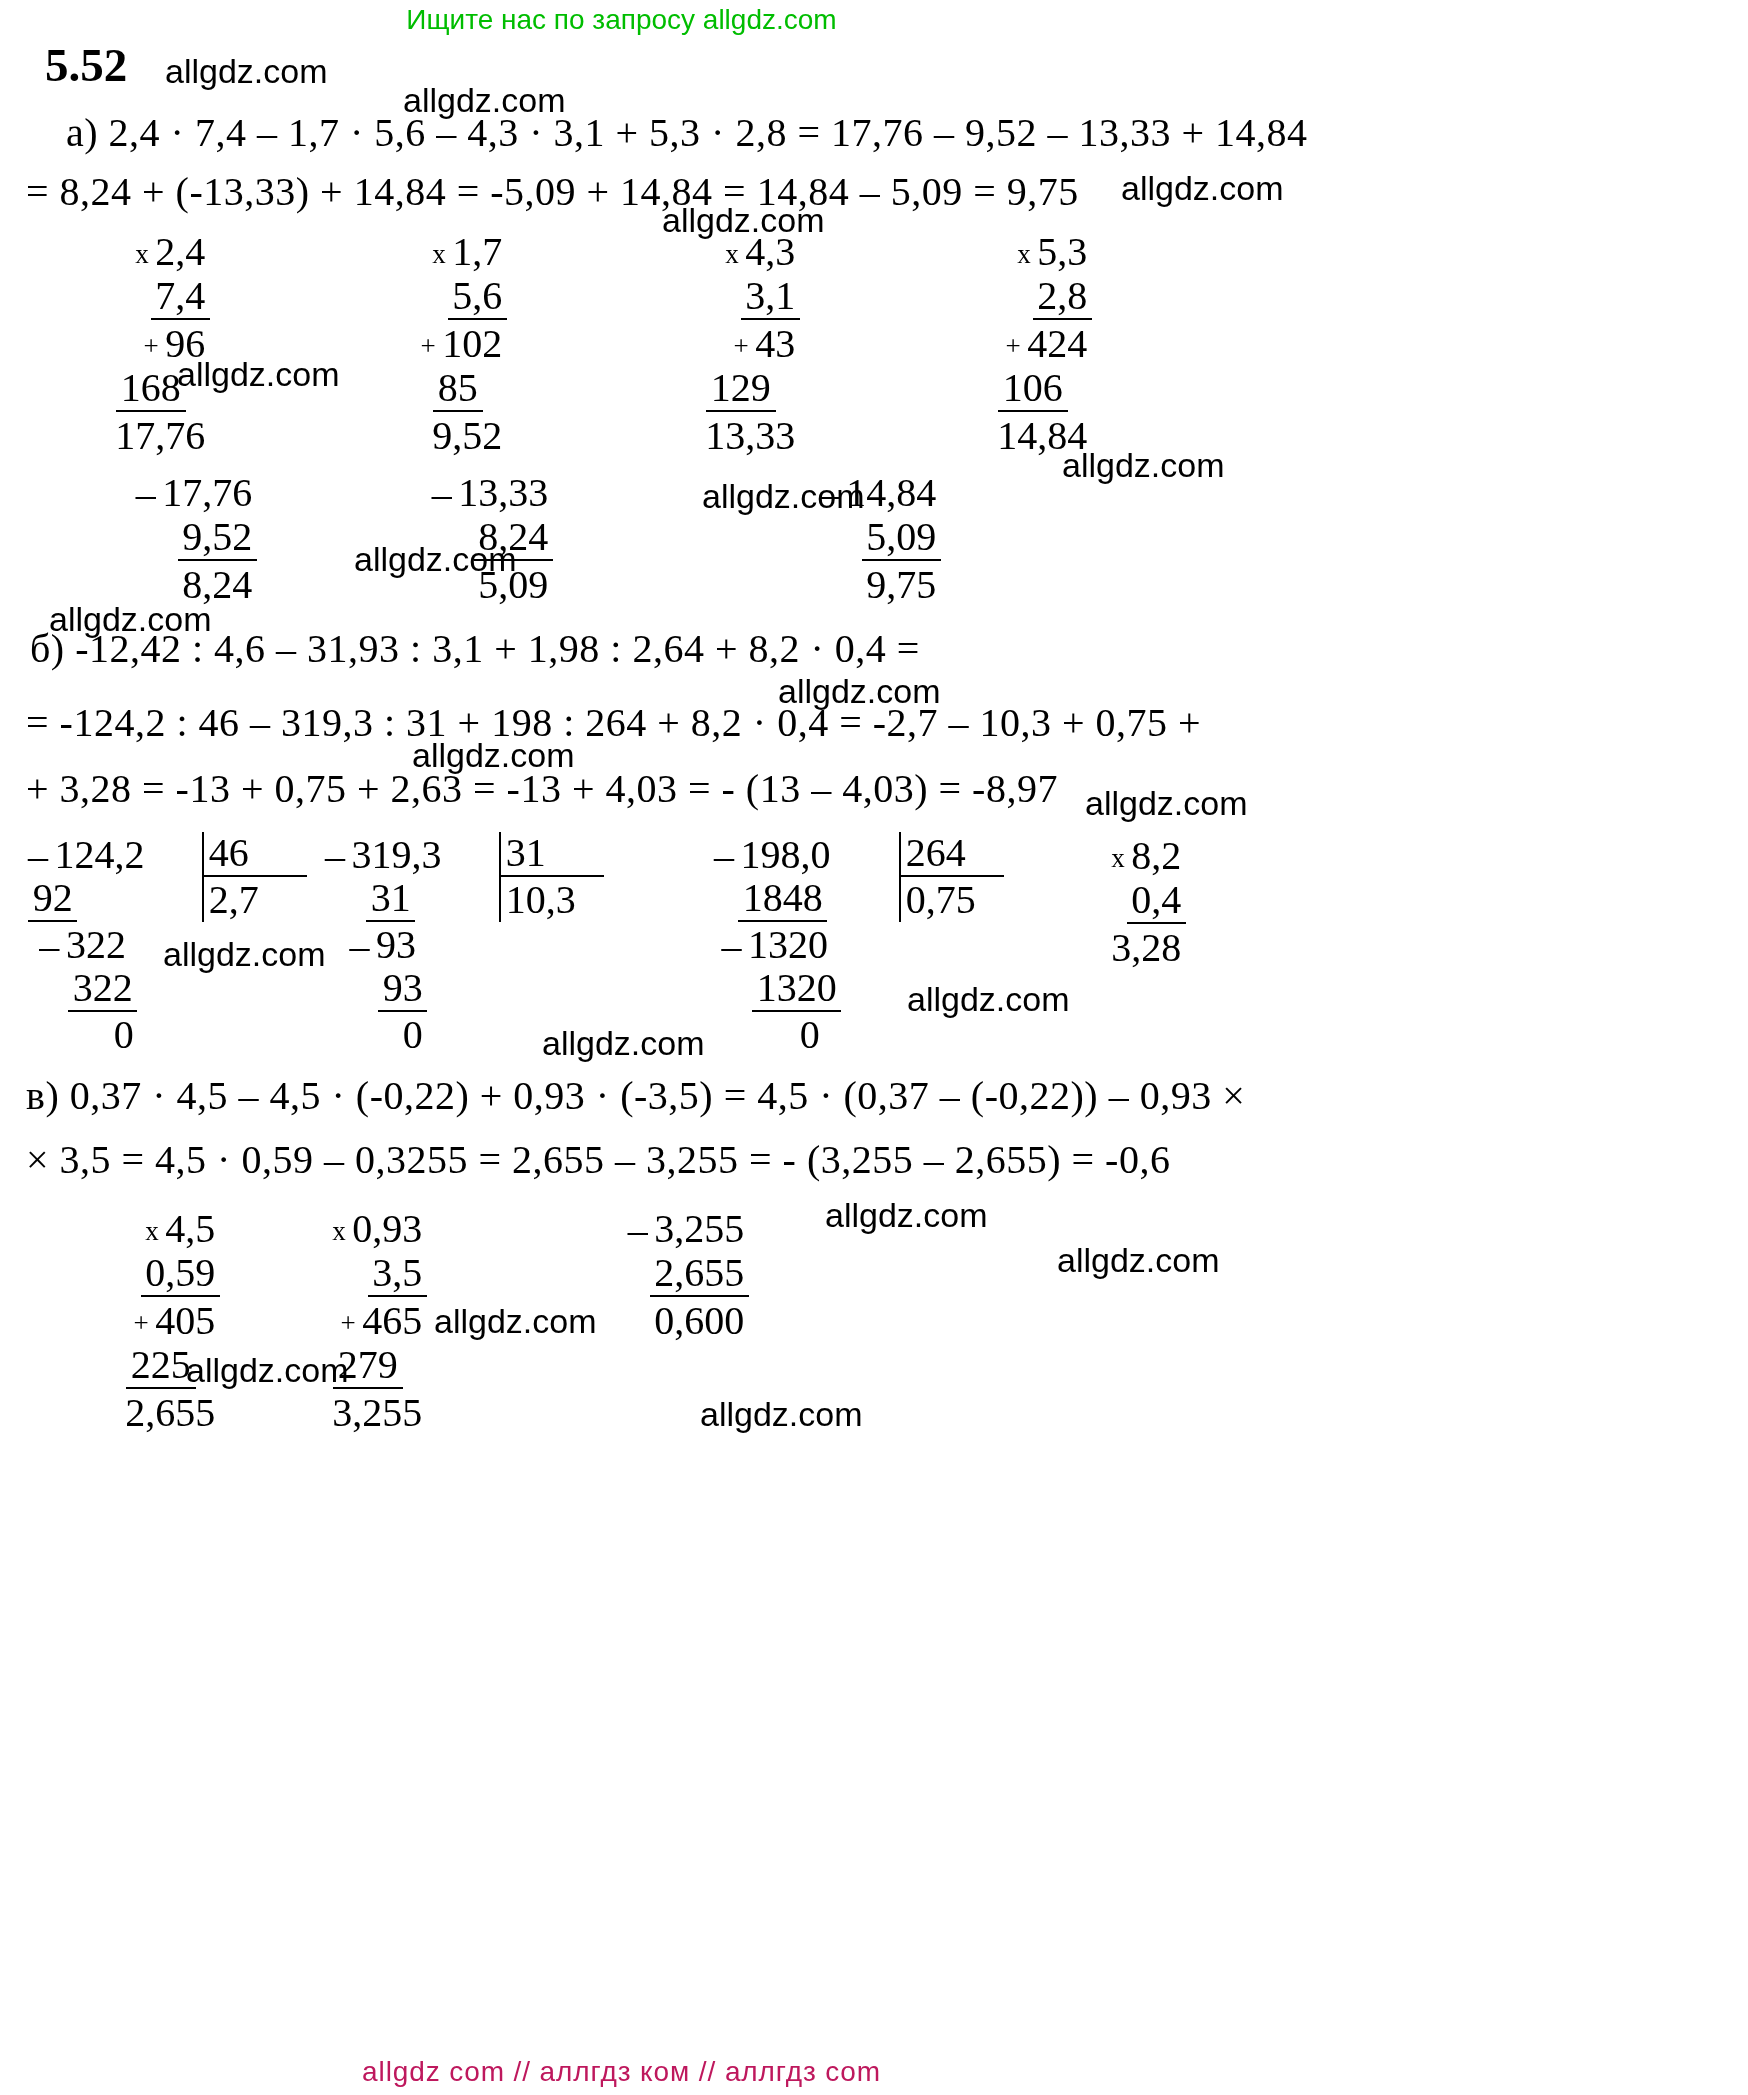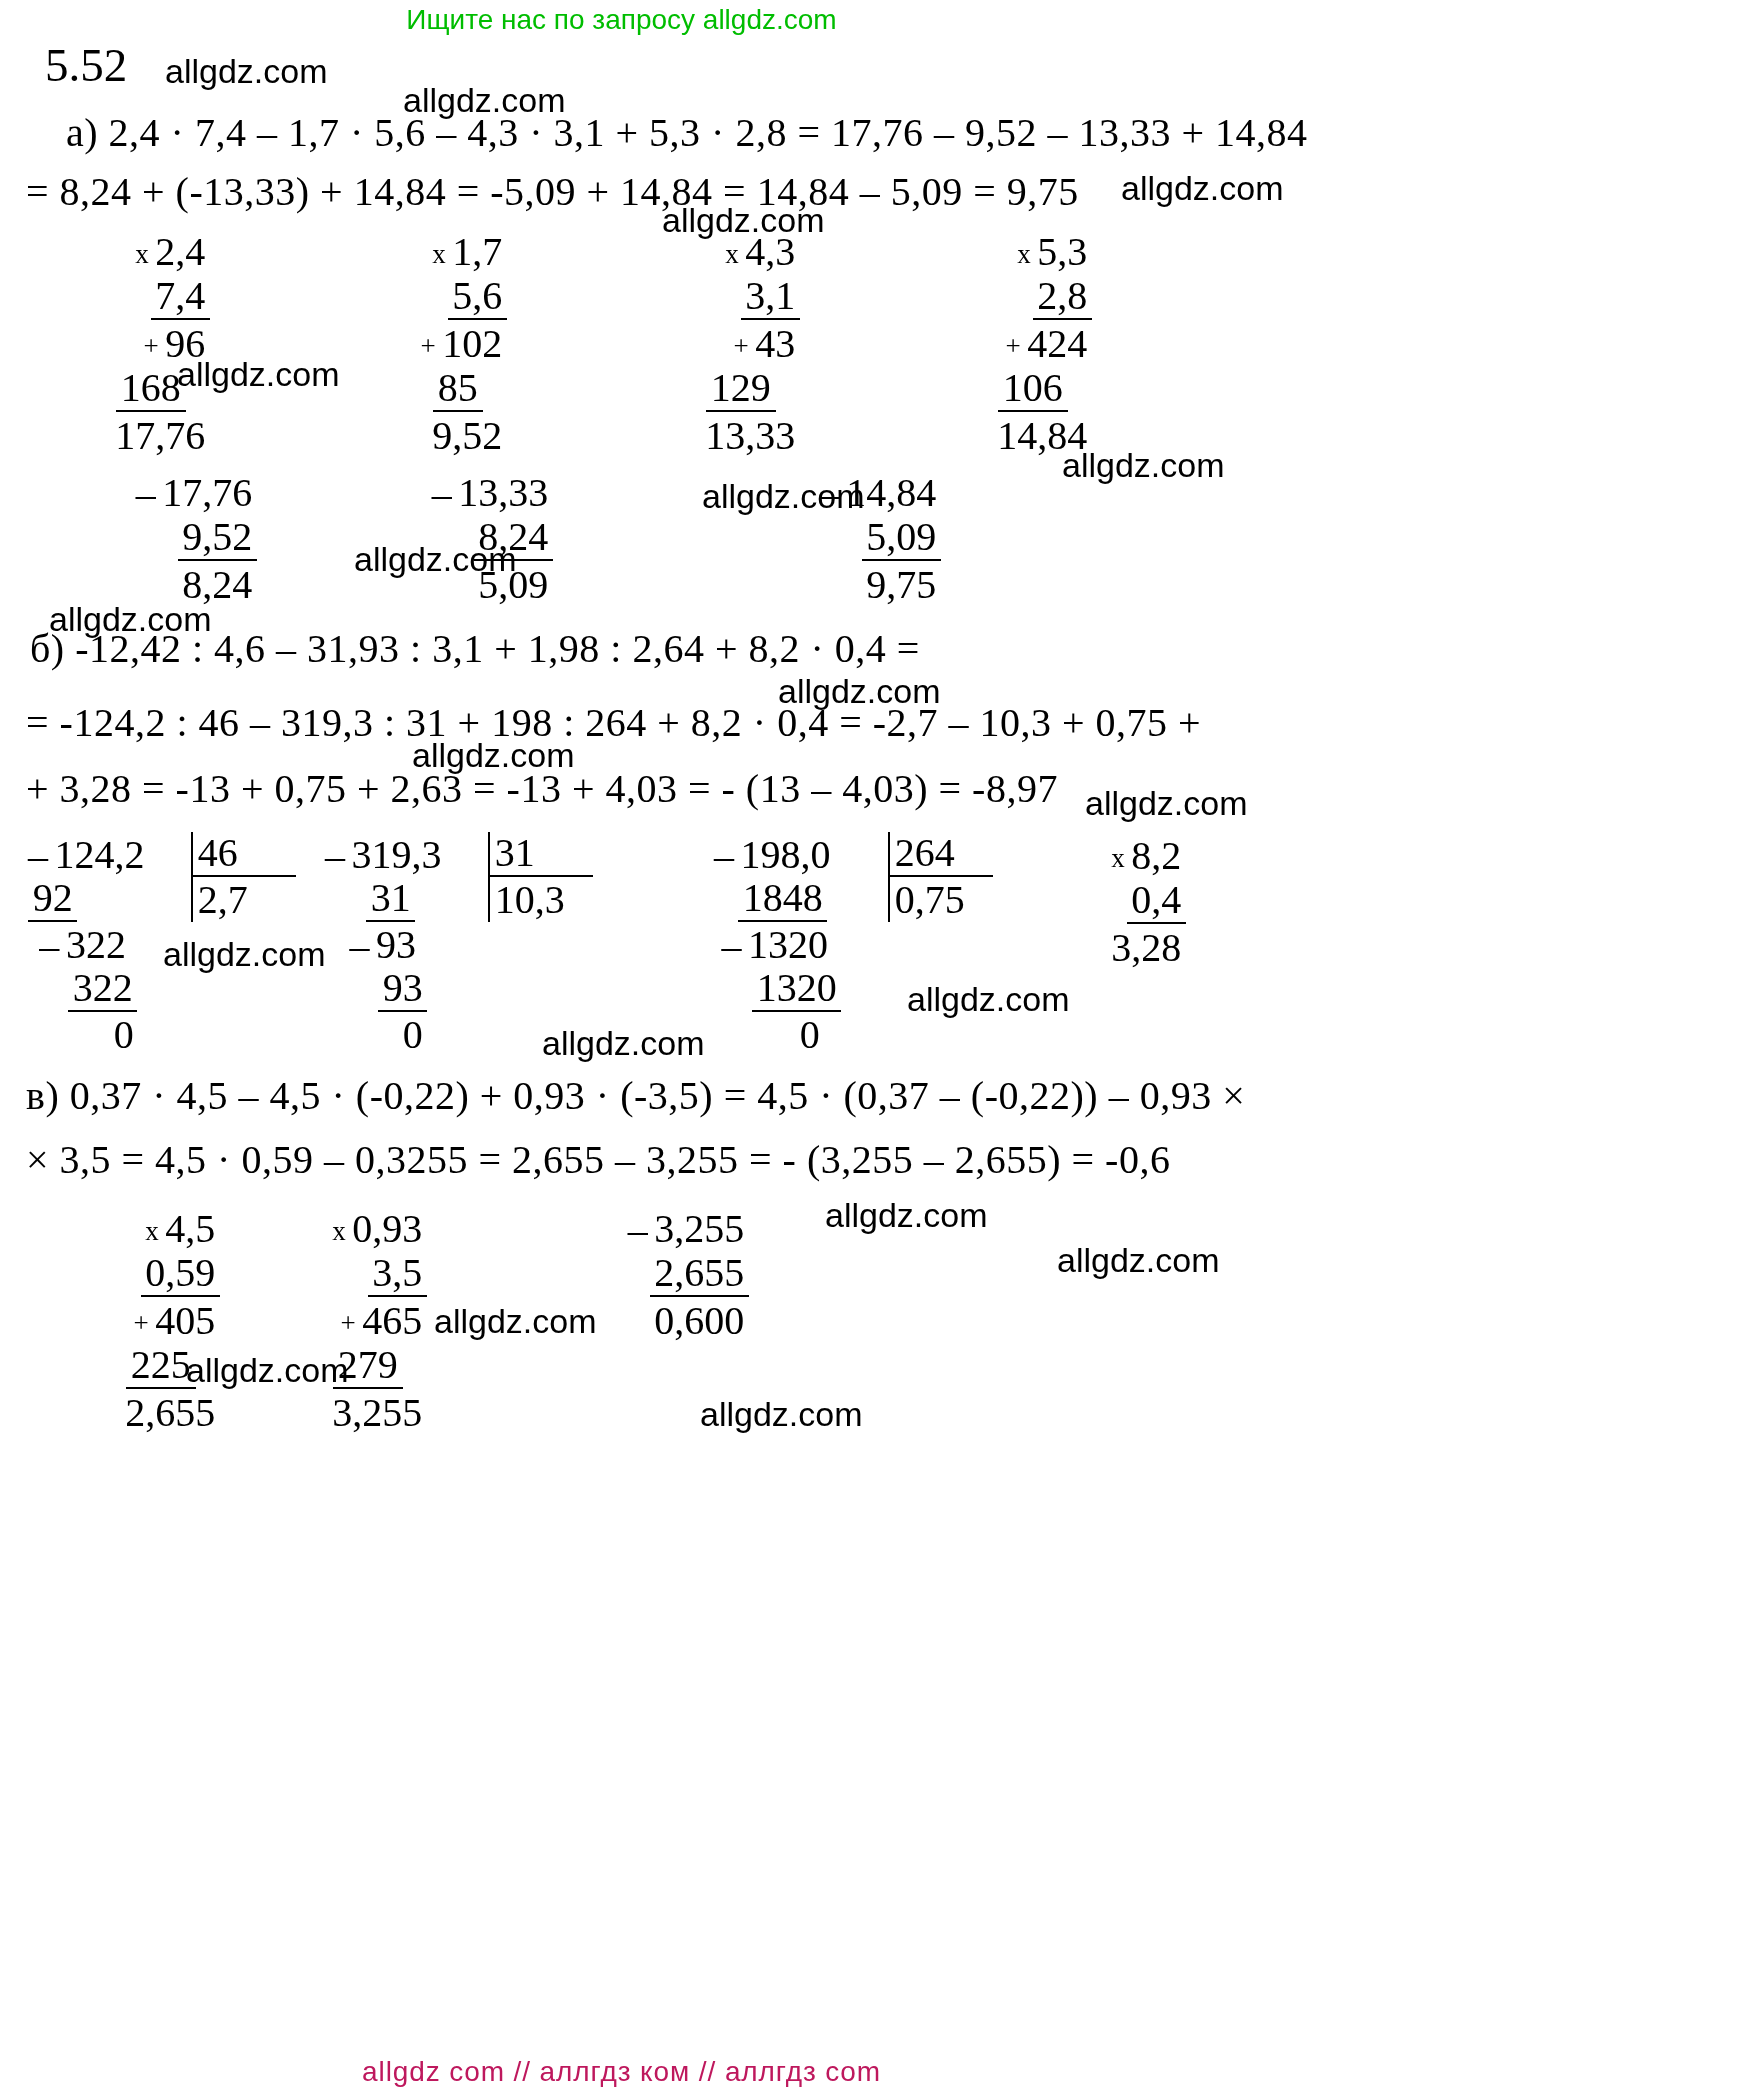--- a/index.html
+++ b/index.html
@@ -30,21 +30,21 @@
     bottom:7.5px; left:0; width:1243px;
     text-align:center;
     font-family:"Liberation Sans", sans-serif;
     font-size:28px;
     letter-spacing:0.9px;
   }
   .problem-num {
     position:absolute;
     left:45px; top:38px;
     font-size:47px;
-    font-weight:normal;
+    font-weight:bold;
   }
   .mathline {
     position:absolute;
     font-size:40px;
     white-space:nowrap;
     letter-spacing:0.5px;
   }
   .colblock { position:absolute; }
   .crow {
     display:flex;
@@ -53,21 +53,21 @@
     height:46px;
   }
   .num { font-size:40px; line-height:44px; padding:0 4.7px; white-space:nowrap; }
   .op { font-size:27px; line-height:40px; margin-right:1.9px; }
   .ms { font-size:40px; line-height:43px; margin-right:1.9px; }
   .u { border-bottom:2.8px solid #000; }
   .shift { margin-right:24.5px; }
   .division { position:absolute; display:flex; align-items:flex-start; }
   .dleft { flex:none; display:flex; flex-direction:column; }
   .drow { display:flex; align-items:flex-end; height:45px; }
-  .dright { flex:none; border-left:2.8px solid #000; margin-left:3px; min-width:105px; }
+  .dright { flex:none; border-left:2.8px solid #000; margin-left:14px; min-width:105px; }
   .divisor { height:45px; display:flex; align-items:flex-end; border-bottom:2.8px solid #000; }
   .quotient { height:45px; display:flex; align-items:flex-end; padding-top:11px; }
 </style>
 </head>
 <body>
 
 <div class="green-header" style="color: rgb(0, 189, 0);">Ищите нас по запросу allgdz.com</div>
 
 <div class="problem-num">5.52</div>
 

